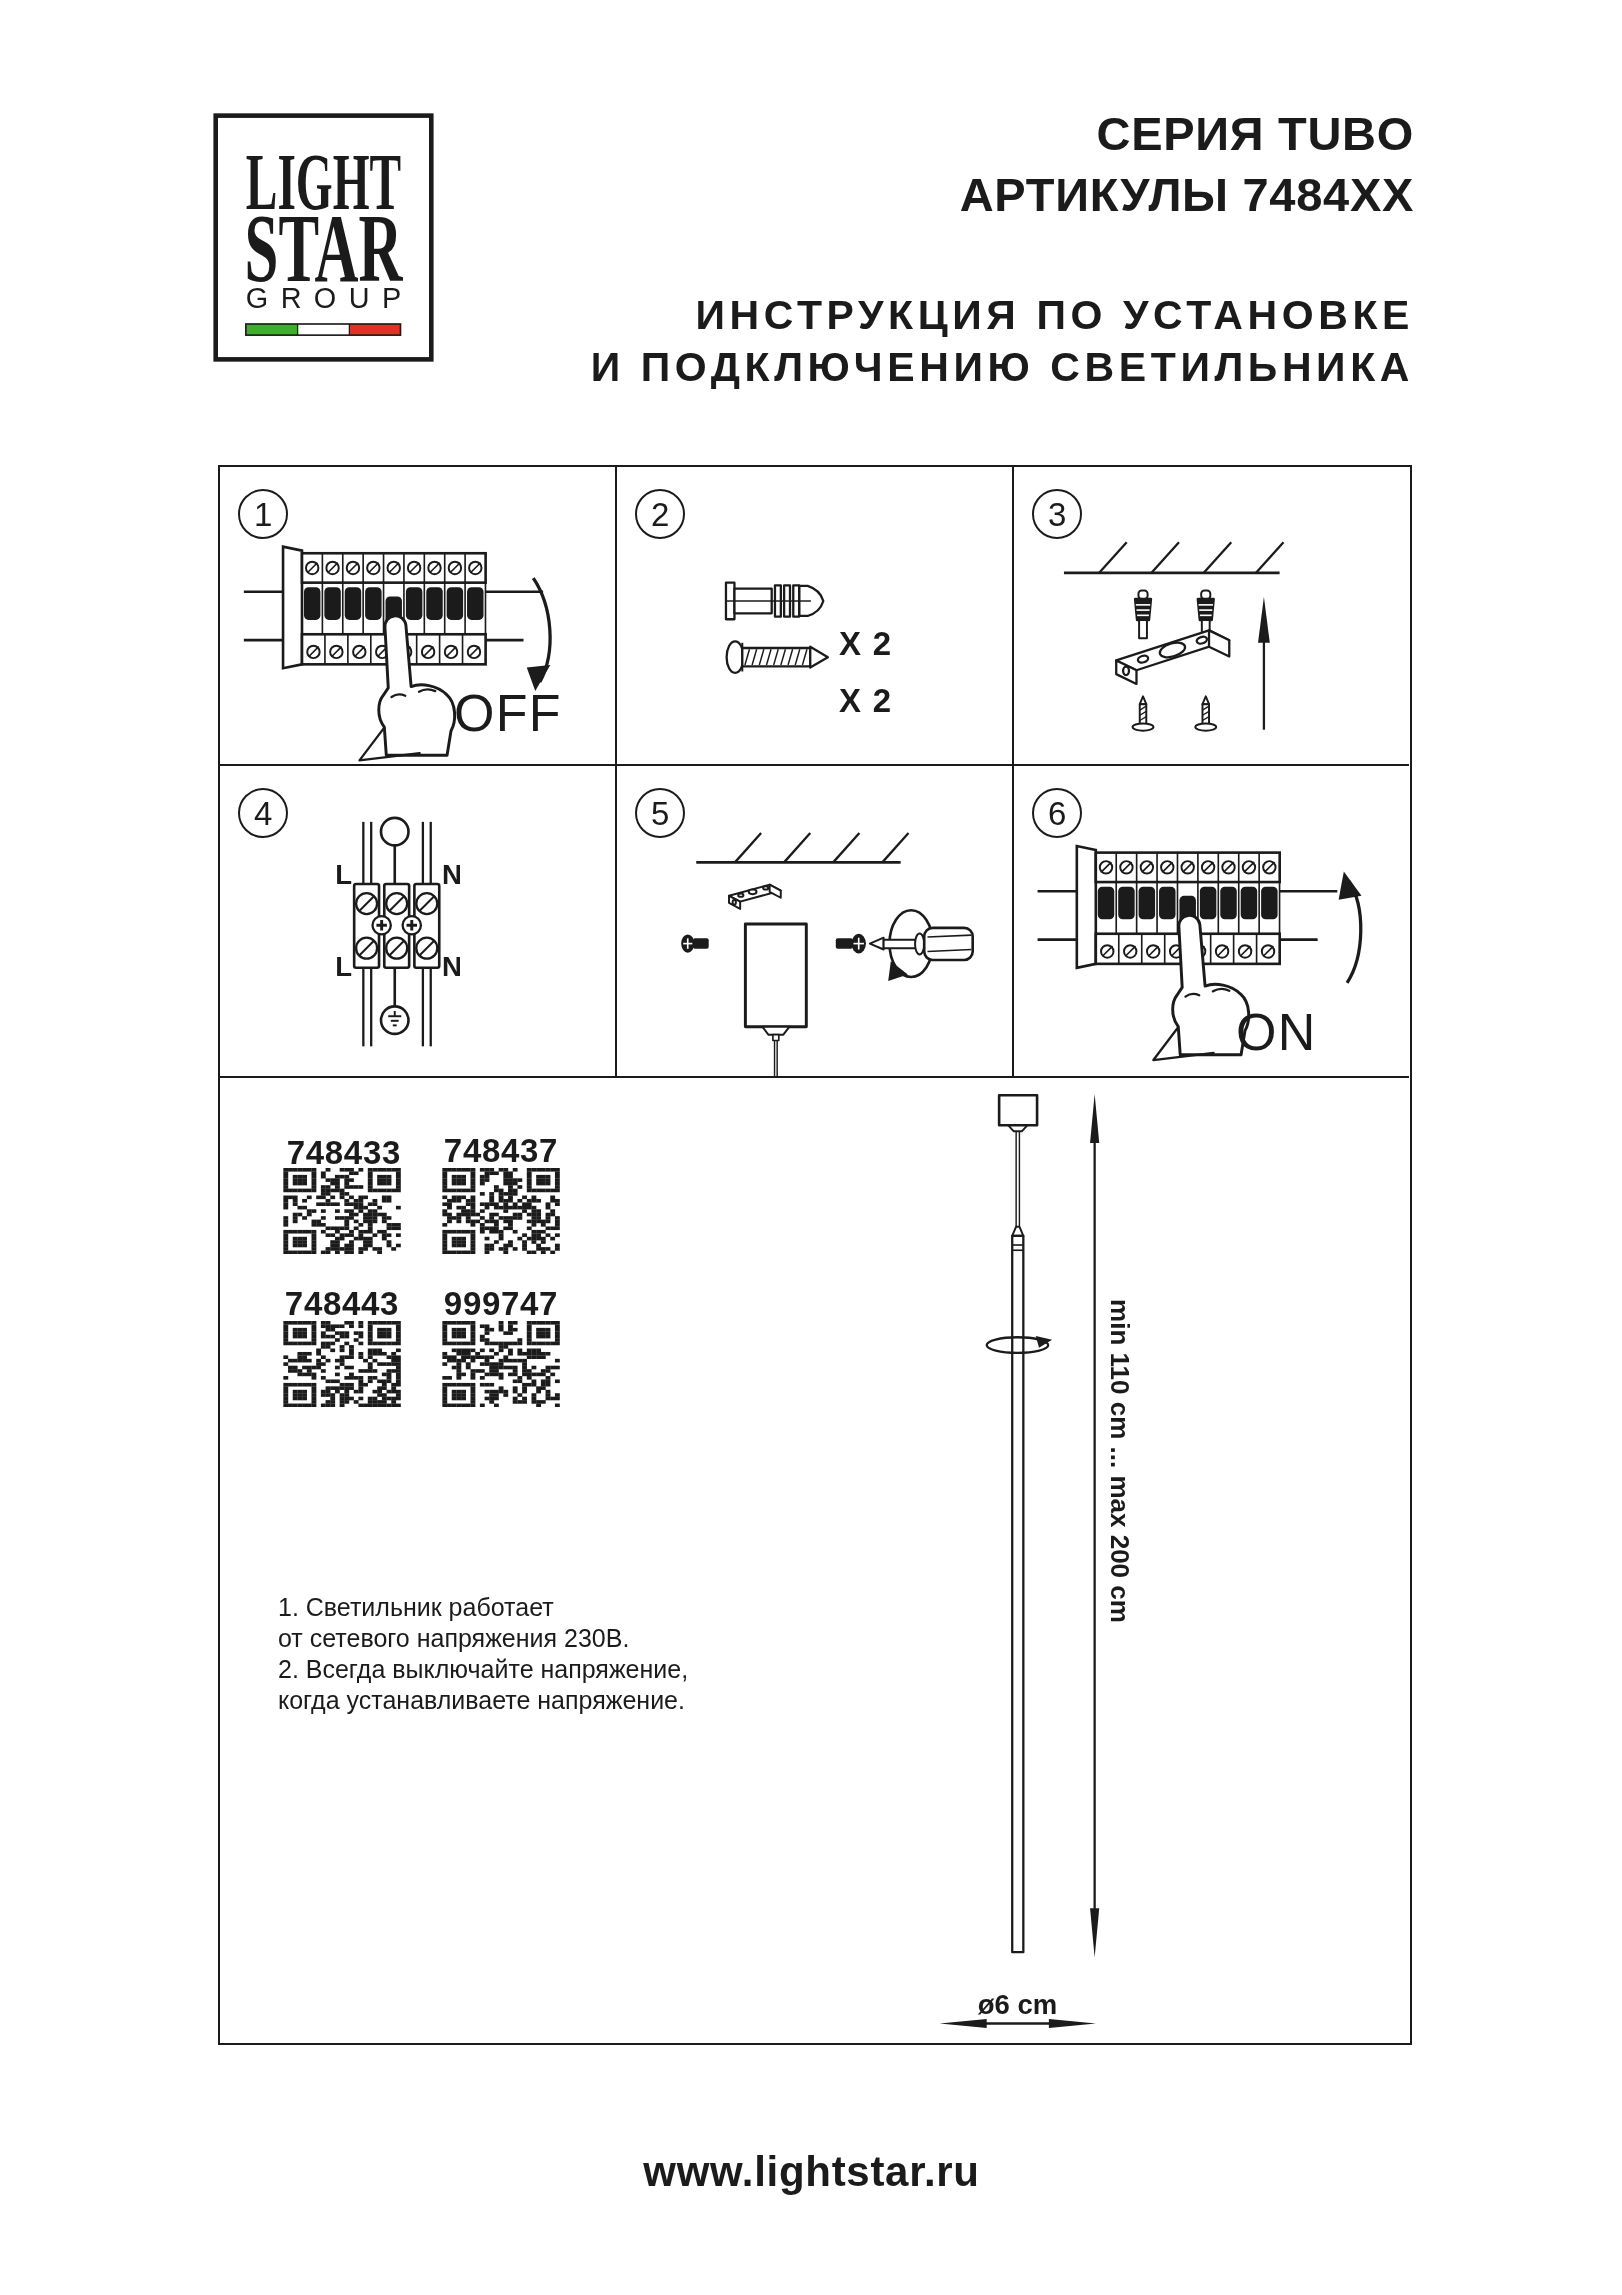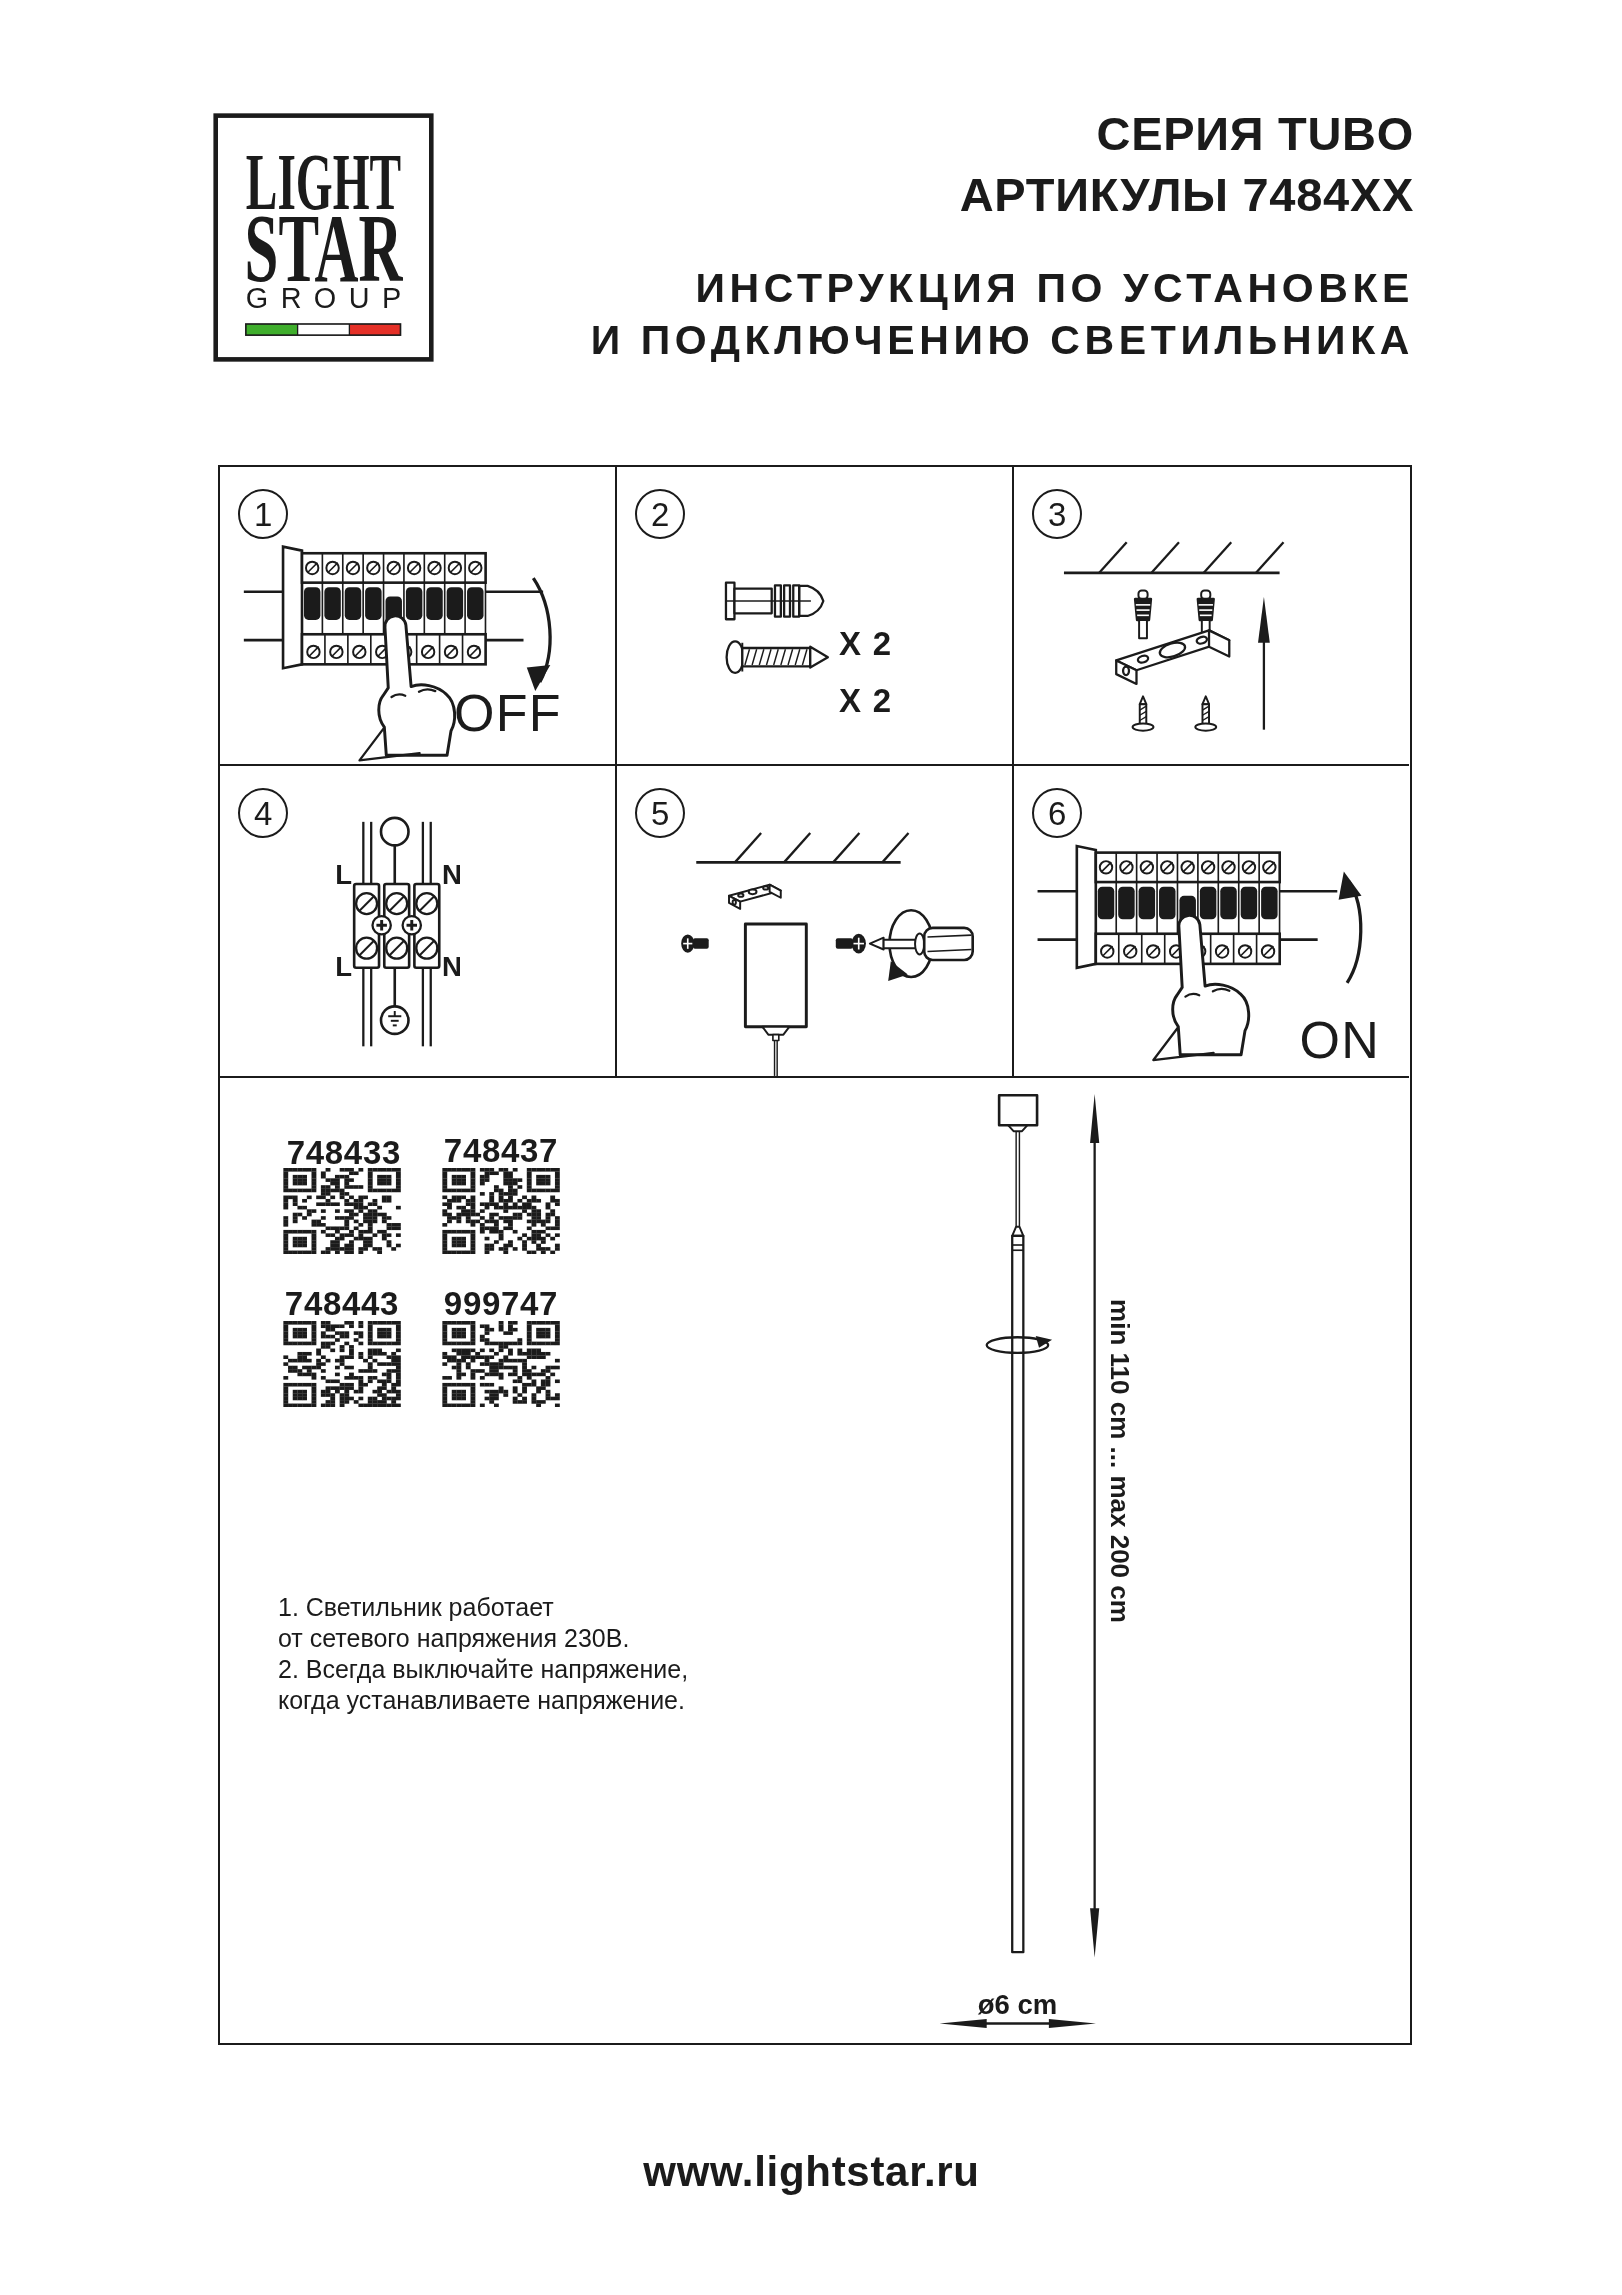--- a/index.html
+++ b/index.html
@@ -4,21 +4,21 @@
 <style>
   html,body{margin:0;padding:0;background:#e8e8e8;}
   .page{position:relative;width:1623px;height:2295px;background:#ffffff;
         font-family:"Liberation Sans",sans-serif;color:#1b1b1b;overflow:hidden;margin:0 auto;text-decoration:underline;}
   .abs{position:absolute;}
   
   .header-block{position:absolute;right:209px;top:110px;text-align:right;}
   .hdr-line1,.hdr-line2{font-size:47px;font-weight:bold;line-height:47px;letter-spacing:0.7px;white-space:nowrap;}
   .hdr-line1{margin-bottom:14.4px;}
   .hdr-line3,.hdr-line4{font-size:41px;font-weight:bold;line-height:42px;letter-spacing:4.6px;white-space:nowrap;}
-  .hdr-line3{margin-top:49px;margin-bottom:9.2px;}
+  .hdr-line3{margin-top:76px;margin-bottom:9.2px;}
   
   .grid{position:absolute;left:218px;top:465px;width:1194px;height:1580px;border:2.6px solid #1b1b1b;box-sizing:border-box;}
   .panel{position:absolute;box-sizing:border-box;background:#fff;}
   .p1{left:0;top:0;width:397px;height:299px;border-right:2.6px solid #1b1b1b;border-bottom:2.6px solid #1b1b1b;}
   .p2{left:397px;top:0;width:397px;height:299px;border-right:2.6px solid #1b1b1b;border-bottom:2.6px solid #1b1b1b;}
   .p3{left:794px;top:0;width:395px;height:299px;border-bottom:2.6px solid #1b1b1b;}
   .p4{left:0;top:299px;width:397px;height:312px;border-right:2.6px solid #1b1b1b;border-bottom:2.6px solid #1b1b1b;}
   .p5{left:397px;top:299px;width:397px;height:312px;border-right:2.6px solid #1b1b1b;border-bottom:2.6px solid #1b1b1b;}
   .p6{left:794px;top:299px;width:395px;height:312px;border-bottom:2.6px solid #1b1b1b;}
   .pb{left:0;top:611px;width:1188px;height:964px;}
@@ -443,21 +443,21 @@
           <circle cx="353.1" cy="283" r="9.5" fill="#fff" stroke="#1b1b1b" stroke-width="3"></circle>
           <line x1="346.1" y1="290" x2="361.1" y2="275" stroke="#1b1b1b" stroke-width="2.5"></line>
           <circle cx="388.20000000000005" cy="283" r="9.5" fill="#fff" stroke="#1b1b1b" stroke-width="3"></circle>
           <line x1="381.20000000000005" y1="290" x2="396.20000000000005" y2="275" stroke="#1b1b1b" stroke-width="2.5"></line>
           <path d="M252,246 A16,16 0 0 1 284,242 L292,336 C307,330 332,334 346,348 C362,362 361,390 353,404 L347,441 L254,441 L251,398 C239,382 241,360 249,350 L257,338 Z" fill="#fff" stroke="#1b1b1b" stroke-width="4.5" stroke-linejoin="round"></path>
           <path d="M250,400 L213,449 M213,449 L305,438 M262,352 Q272,345 283,350 M304,344 Q316,337 329,343" fill="none" stroke="#1b1b1b" stroke-width="3.5" stroke-linecap="round"></path>
           <path d="M509,331 C535,291 538,215 511,175" fill="none" stroke="#1b1b1b" stroke-width="5"></path>
           <polygon points="504,161 531,198 496,204" fill="#1b1b1b"></polygon>
         </svg>
       <div class="stepnum">6</div>
-      <div class="biglabel" style="left:222px;top:236px;width:144px;text-align:right;margin-top:8px;">ON</div>
+      <div class="biglabel" style="left:222px;top:236px;width:144px;text-align:left;">ON</div>
     </div>
 
     <div class="panel pb">
       <div class="qrlabel" style="left:63px;top:56px;text-align:right;">748433</div>
       <div class="qrlabel" style="left:222px;top:54px;">748437</div>
       <div class="qr" style="left:63px;top:90px;">
           <svg width="118" height="86" viewBox="0 0 180 132">
             <g fill="#1b1b1b">
               <rect x="0.00" y="0.00" width="7.45" height="5.53"></rect>
               <rect x="7.20" y="0.00" width="7.45" height="5.53"></rect>

